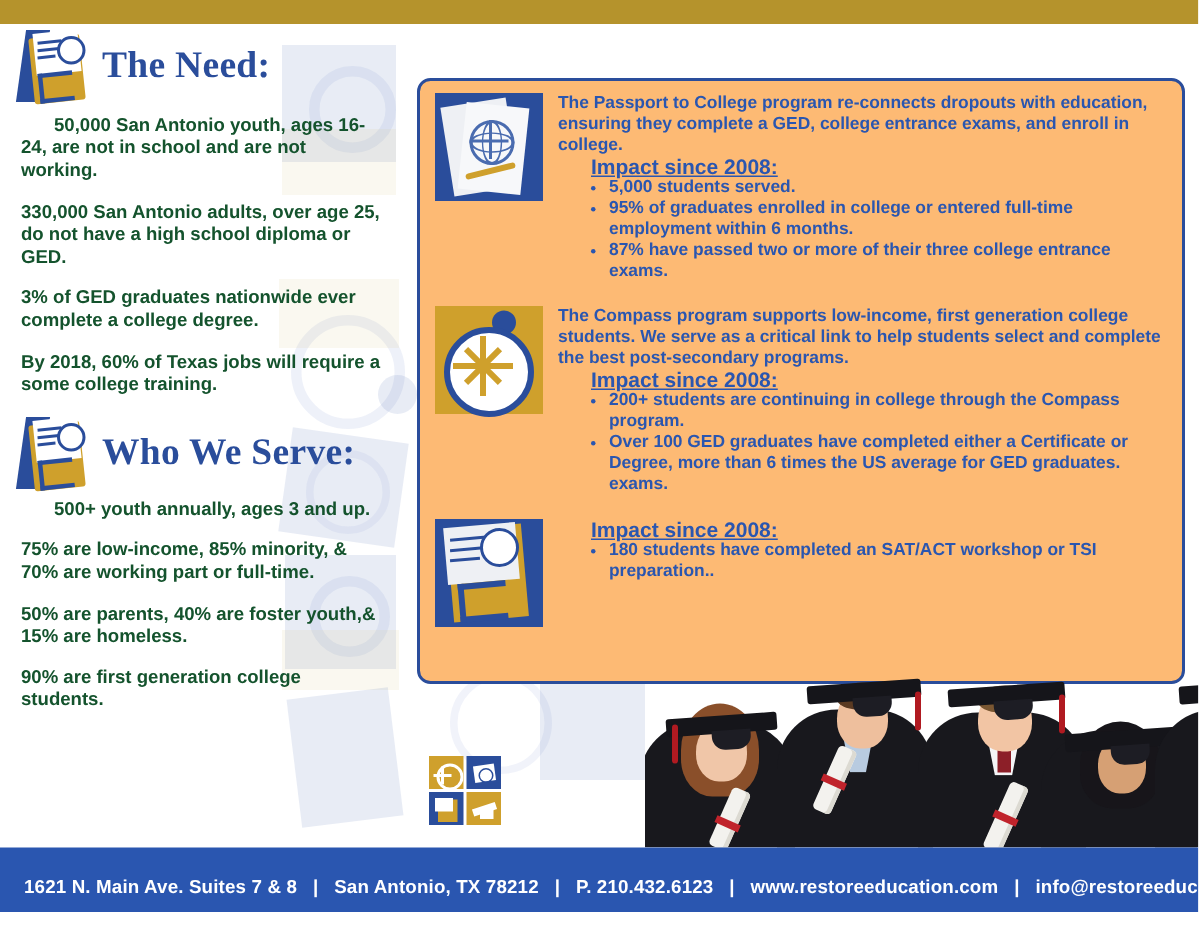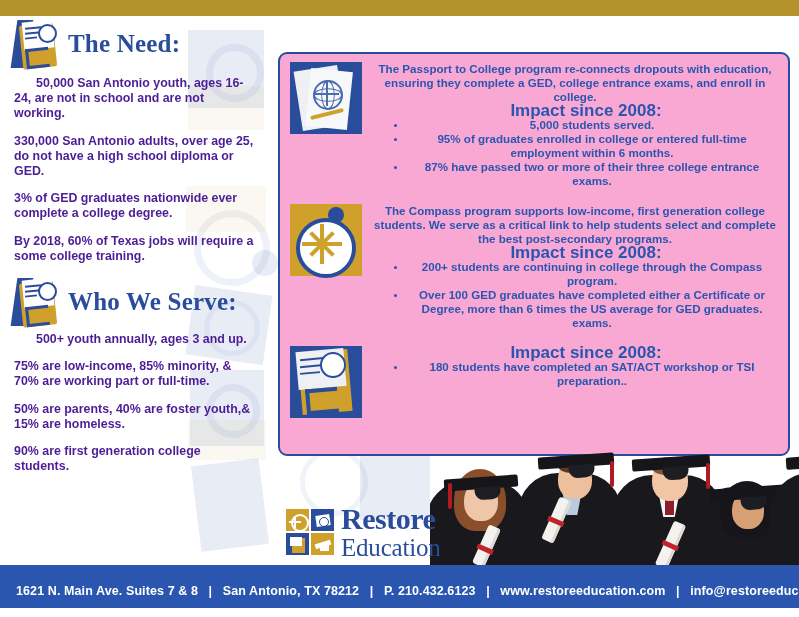--- a/index.html
+++ b/index.html
@@ -34,47 +34,46 @@
   .badge-icon .b-gold{position:absolute;left:7px;top:6px;width:34px;height:44px;background:#cfa02c;transform:rotate(-6deg);border-radius:2px;}
   .badge-icon .b-white{position:absolute;left:9px;top:3px;width:30px;height:28px;background:#fff;transform:rotate(-6deg);}
   .badge-icon .b-line{position:absolute;background:#2a4d9b;height:2px;transform:rotate(-6deg);}
   .badge-icon .b-l1{left:11px;top:9px;width:16px;}
   .badge-icon .b-l2{left:11px;top:14px;width:16px;}
   .badge-icon .b-l3{left:11px;top:19px;width:12px;}
   .badge-icon .b-circ{position:absolute;left:24px;top:6px;width:15px;height:15px;border:2px solid #2a4d9b;border-radius:50%;background:#fff;}
   .badge-icon .b-arrow{position:absolute;left:12px;top:30px;width:20px;height:14px;border:3px solid #2a4d9b;border-right:none;transform:rotate(-6deg);}
 
   .para{
-    color:#4c1d95;font-weight:bold;font-size:12.4px;line-height:15.2px;
+    color:#14532d;font-weight:bold;font-size:12.4px;line-height:15.2px;
     margin:0 0 12px 0;
   }
   .para.indent{text-indent:22px;}
   .lblock{padding:0 14px 0 14px;}
 
   
   .right{position:absolute;left:272px;top:16px;width:527px;}
   .our-programs{
     font-family:"Liberation Serif", serif;font-weight:bold;
     color:#2a4d9b;font-size:22px;margin:4px 0 4px 6px;
   }
   .panel{
     position:absolute;left:6px;top:36px;width:512px;height:404px;
     border:2px solid #2a4d9b;border-radius:9px;
-    background:#f9a8d4;
+    background:#fdba74;
     box-sizing:border-box;
     overflow:hidden;
-    text-align:center;
   }
   .prog{display:flex;gap:10px;padding:8px 10px 2px 10px;}
   .prog-icon{width:72px;height:72px;flex:0 0 auto;position:relative;}
   .prog-body{flex:1 1 auto;}
   .ptext{color:#2a56b0;font-weight:bold;font-size:11.6px;line-height:14px;margin:0;}
   .impact{
-    color:#2a56b0;font-weight:bold;font-size:17px;line-height:14px;
-    margin:0 0 0 22px;
+    color:#2a56b0;font-weight:bold;font-size:14px;line-height:14px;
+    text-decoration:underline;margin:0 0 0 22px;
   }
   ul.bullets{margin:0;padding:0 0 0 20px;list-style:none;}
   ul.bullets li{
     color:#2a56b0;font-weight:bold;font-size:11.6px;line-height:14px;
     position:relative;padding-left:14px;margin:0;
   }
   ul.bullets li::before{
     content:"";position:absolute;left:2px;top:6px;width:3px;height:3px;
     background:#2a56b0;border-radius:50%;
   }
@@ -360,24 +359,20 @@
             <span class="m-badge2"></span>
           </span>
       </div>
       <div class="lm g">
         <span class="mini">
             <span class="m-cap"></span>
             <span class="m-cap2"></span>
           </span>
       </div>
     </div>
-    <div class="logo-type">
-      <div class="logo-restore">Restore</div>
-      <div class="logo-education">Education</div>
-    </div>
   </div>
 
   <div class="footer">
     <div class="footer-text">
       <span>1621 N. Main Ave. Suites 7 &amp; 8</span>
       <span class="sep">|</span>
       <span>San Antonio, TX 78212</span>
       <span class="sep">|</span>
       <span>P. 210.432.6123</span>
       <span class="sep">|</span>

